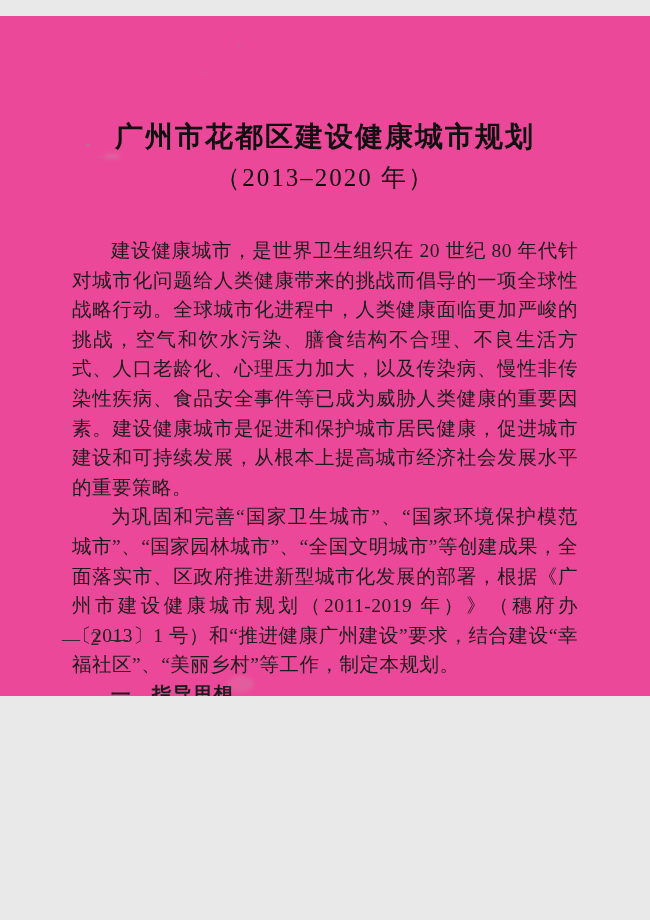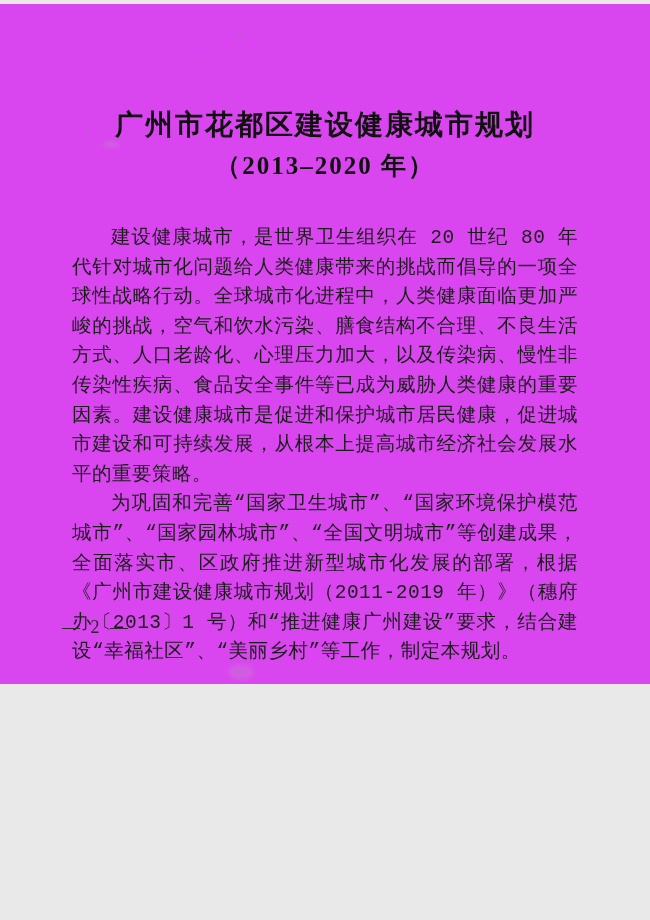--- a/index.html
+++ b/index.html
@@ -4,56 +4,55 @@
 <style>
   html, body {
     margin: 0;
     padding: 0;
     background: #e9e9e9;
   }
   .page {
     position: relative;
     width: 650px;
     height: 680px;
-    margin: 4px auto;
-    background: #d946ef;
+    margin: 16px auto;
+    background: #ec4899;
     overflow: hidden;
     font-family: "Liberation Serif", "DejaVu Serif", serif;
     color: #1c1c1c;
   }
   .title-block {
     padding-top: 104px;
     text-align: center;
   }
   .doc-title {
     font-size: 28px;
     font-weight: bold;
     letter-spacing: 2px;
     color: #101010;
     line-height: 34px;
   }
   .doc-subtitle {
     font-size: 25px;
-    font-weight: bold;
+    font-weight: normal;
     letter-spacing: 2px;
     color: #101010;
     margin-top: 9px;
     line-height: 30px;
   }
   .body-text {
     margin: 43px 72px 0 72px;
     text-align: justify;
     font-size: 19.5px;
     line-height: 29.6px;
   }
   .para {
     margin: 0;
     text-indent: 2em;
     letter-spacing: 0.5px;
-    font-family: Liberation Mono, monospace;
   }
   .section-heading {
     margin: 0;
     text-indent: 2em;
     font-weight: bold;
     font-family: "Liberation Sans", "DejaVu Sans", sans-serif;
     letter-spacing: 1px;
   }
   .footer-pagenum {
     position: absolute;
@@ -93,17 +92,18 @@
   <div class="speck" style="left:420px; top:894px; width:2px; height:2px; opacity:.4;"></div>
 
   <div class="title-block">
     <div class="doc-title">广州市花都区建设健康城市规划</div>
     <div class="doc-subtitle">（2013–2020 年）</div>
   </div>
 
   <div class="body-text">
     <p class="para">建设健康城市，是世界卫生组织在 20 世纪 80 年代针对城市化问题给人类健康带来的挑战而倡导的一项全球性战略行动。全球城市化进程中，人类健康面临更加严峻的挑战，空气和饮水污染、膳食结构不合理、不良生活方式、人口老龄化、心理压力加大，以及传染病、慢性非传染性疾病、食品安全事件等已成为威胁人类健康的重要因素。建设健康城市是促进和保护城市居民健康，促进城市建设和可持续发展，从根本上提高城市经济社会发展水平的重要策略。</p>
     <p class="para">为巩固和完善“国家卫生城市”、“国家环境保护模范城市”、“国家园林城市”、“全国文明城市”等创建成果，全面落实市、区政府推进新型城市化发展的部署，根据《广州市建设健康城市规划（2011-2019 年）》（穗府办〔2013〕1 号）和“推进健康广州建设”要求，结合建设“幸福社区”、“美丽乡村”等工作，制定本规划。</p>
+    <p class="section-heading">一、指导思想</p>
   </div>
 
   <div class="footer-pagenum">— 2 —</div>
 
 </div>
 
 </body></html>

